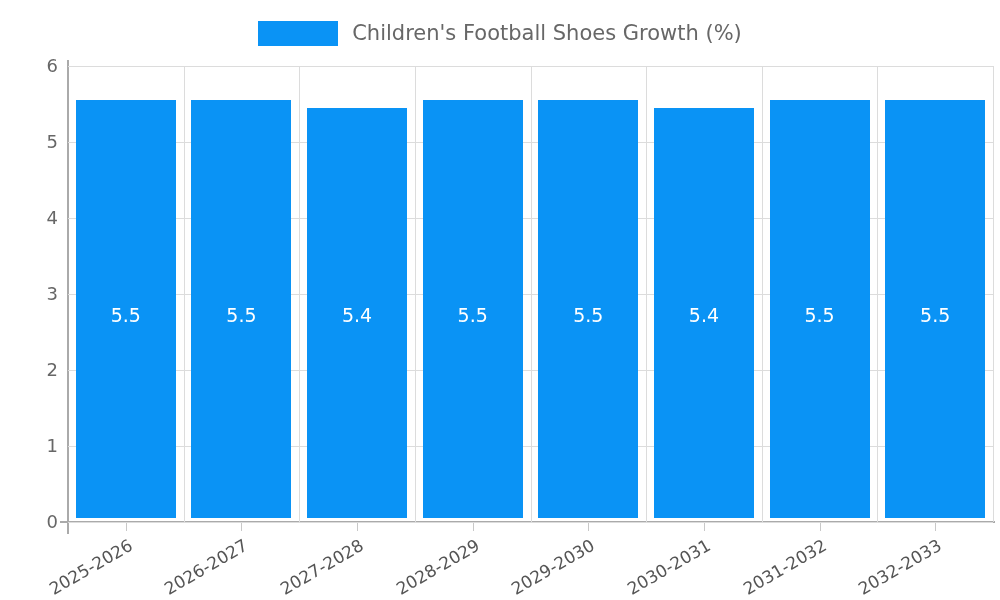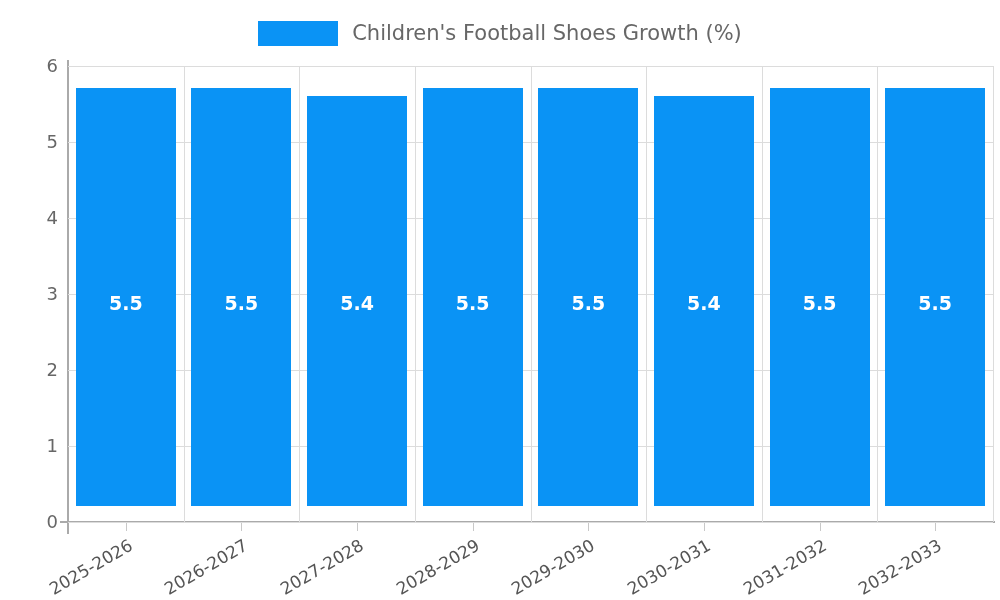--- a/index.html
+++ b/index.html
@@ -110,23 +110,22 @@
     left: 6px;
   }
 
   
   .bars {
     position: absolute;
     left: 0; top: 0; right: 0; bottom: 0;
   }
   .bar-group {
     position: absolute;
-    bottom: 16px;
+    bottom: 4px;
     height: 100%;
-    font-weight: bold;
   }
   .bar {
     position: absolute;
     bottom: 0;
     left: 50%;
     transform: translateX(-50%);
     width: 100px;
     background: #0a93f5;
   }
   .bar-value {

